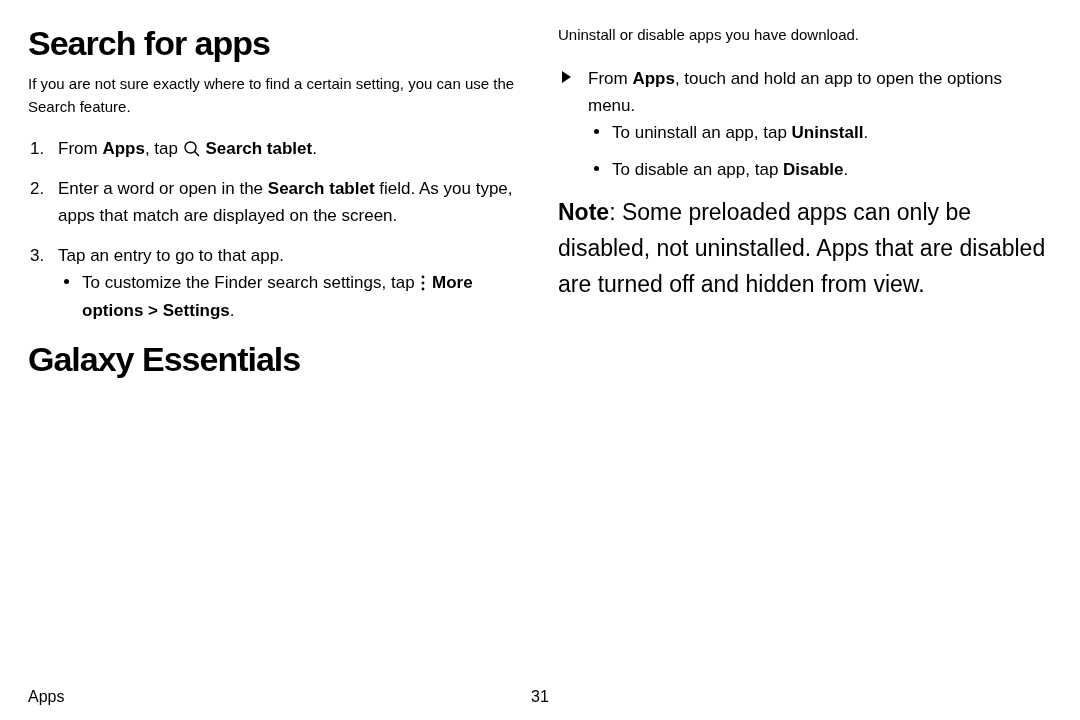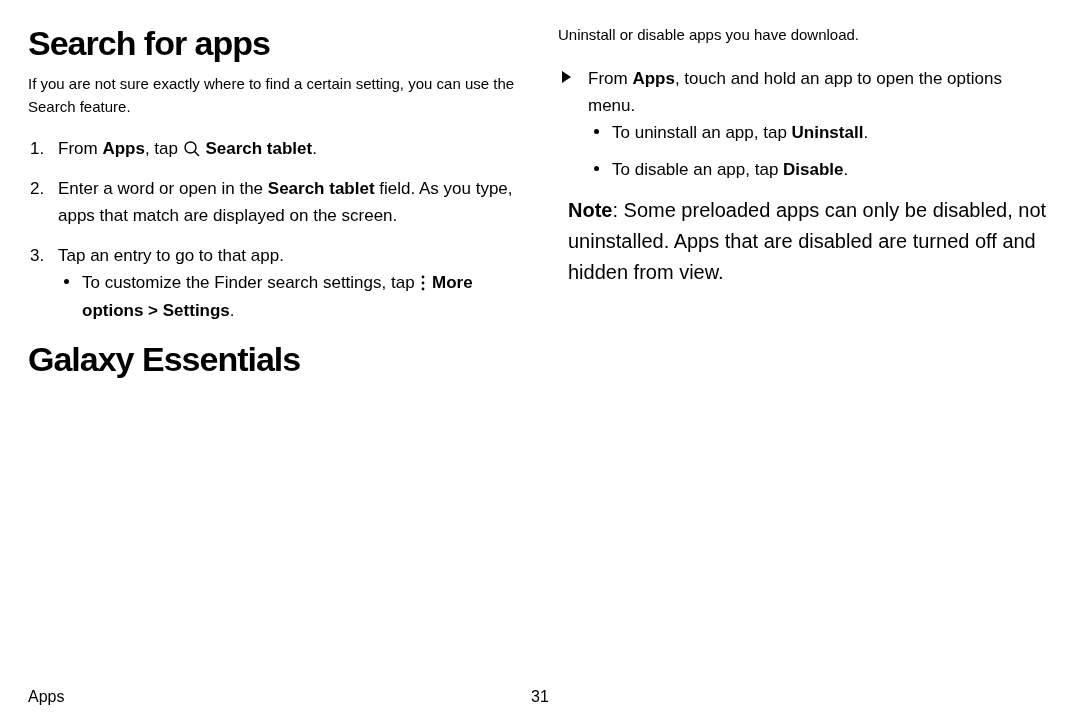--- a/index.html
+++ b/index.html
@@ -98,24 +98,23 @@
     display: inline-block;
     vertical-align: middle;
     position: relative;
     top: -1px;
   }
   .icon svg { display: block; }
   .section2 {
     margin-top: 16px;
   }
   p.note {
-    font-size: 20px;
+    font-size: 23px;
     line-height: 1.55;
     margin-top: 4px;
-    margin-left: 10px;
   }
   .footer {
     position: absolute;
     bottom: 14px;
     left: 28px;
     right: 28px;
     font-size: 16px;
     display: flex;
   }
   .footer .chap { flex: 0 0 auto; }

